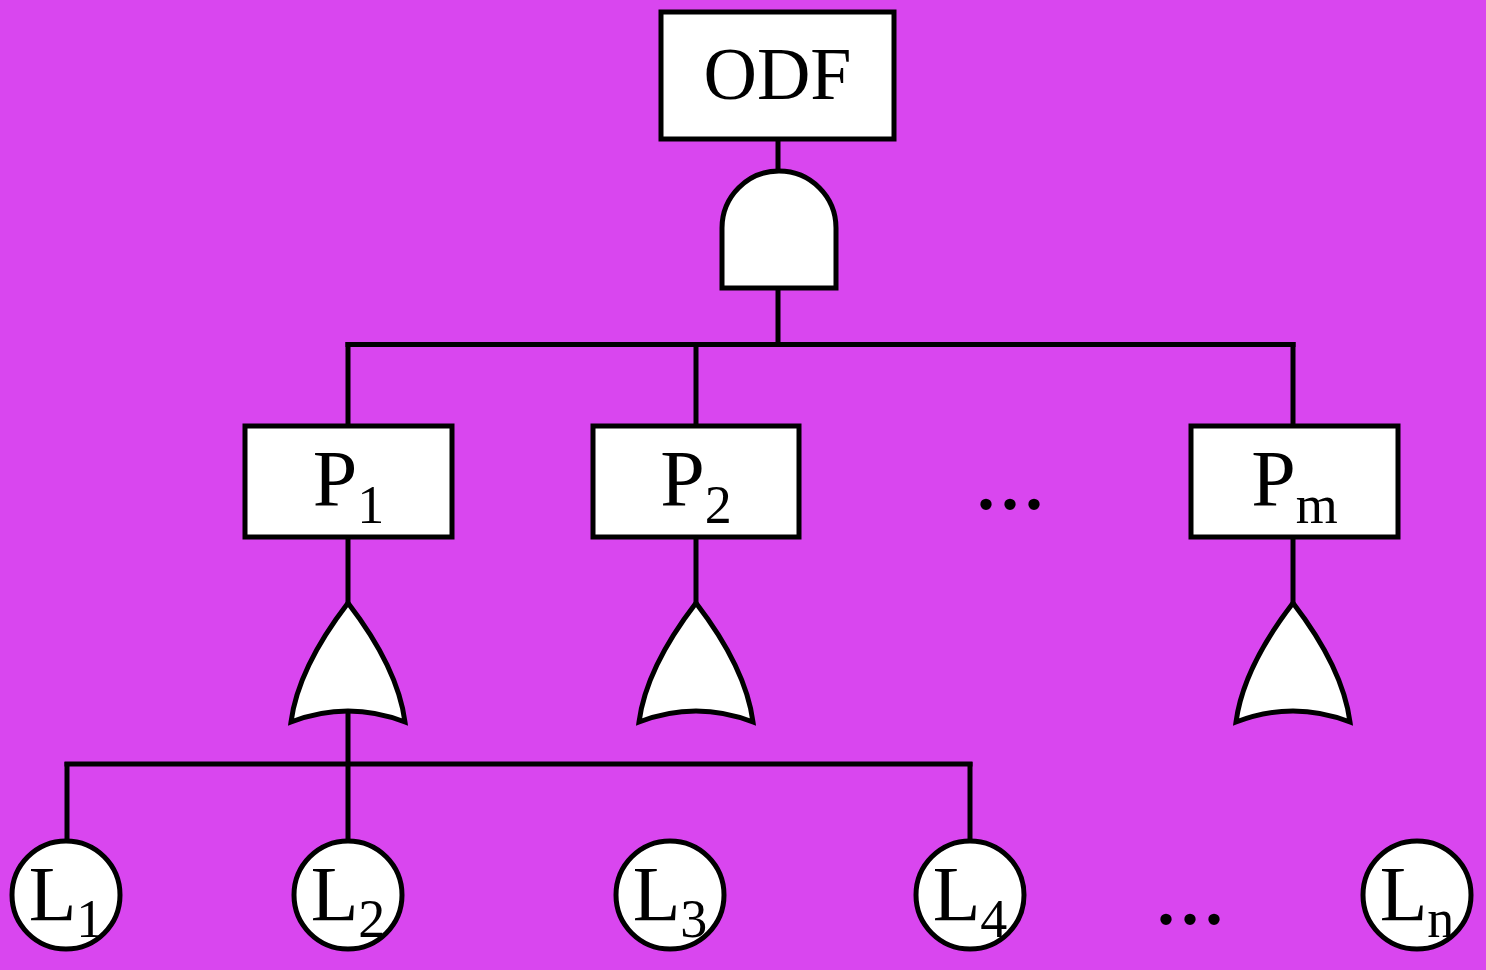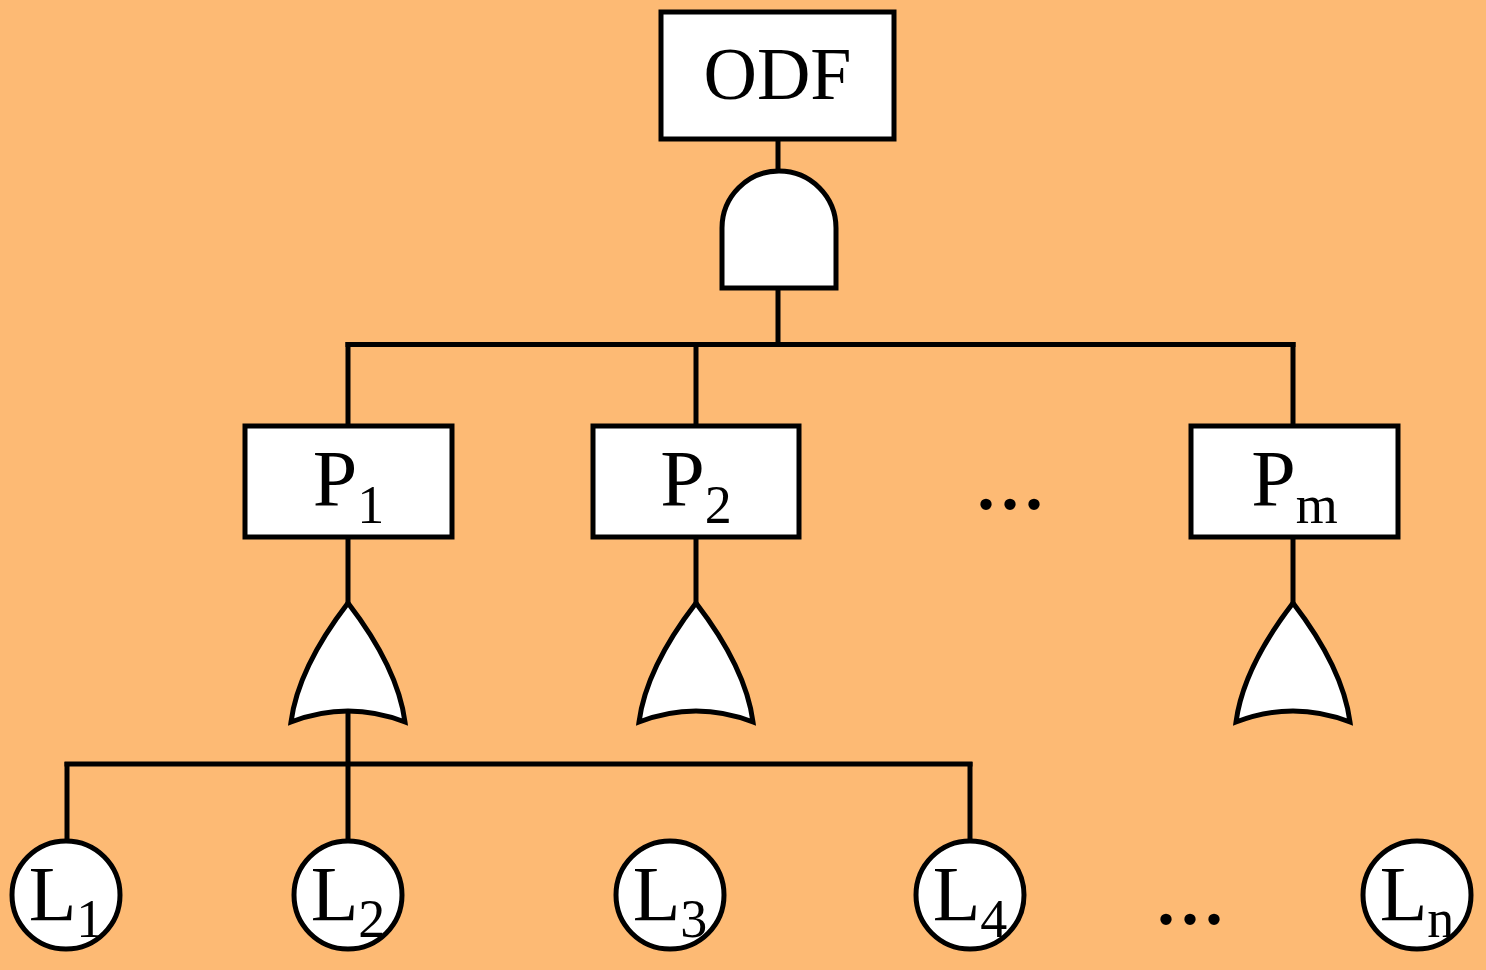--- a/index.html
+++ b/index.html
@@ -4,21 +4,21 @@
 <style>
   html, body {
     margin: 0;
     padding: 0;
     background: #ffffff;
   }
   .stage {
     position: relative;
     width: 1486px;
     height: 970px;
-    background: #fdba74;
+    background: #d946ef;
     overflow: hidden;
   }
   svg {
     display: block;
   }
   .node-label {
     font-family: "Liberation Serif", "DejaVu Serif", serif;
     fill: #000000;
   }
   .label-main {

